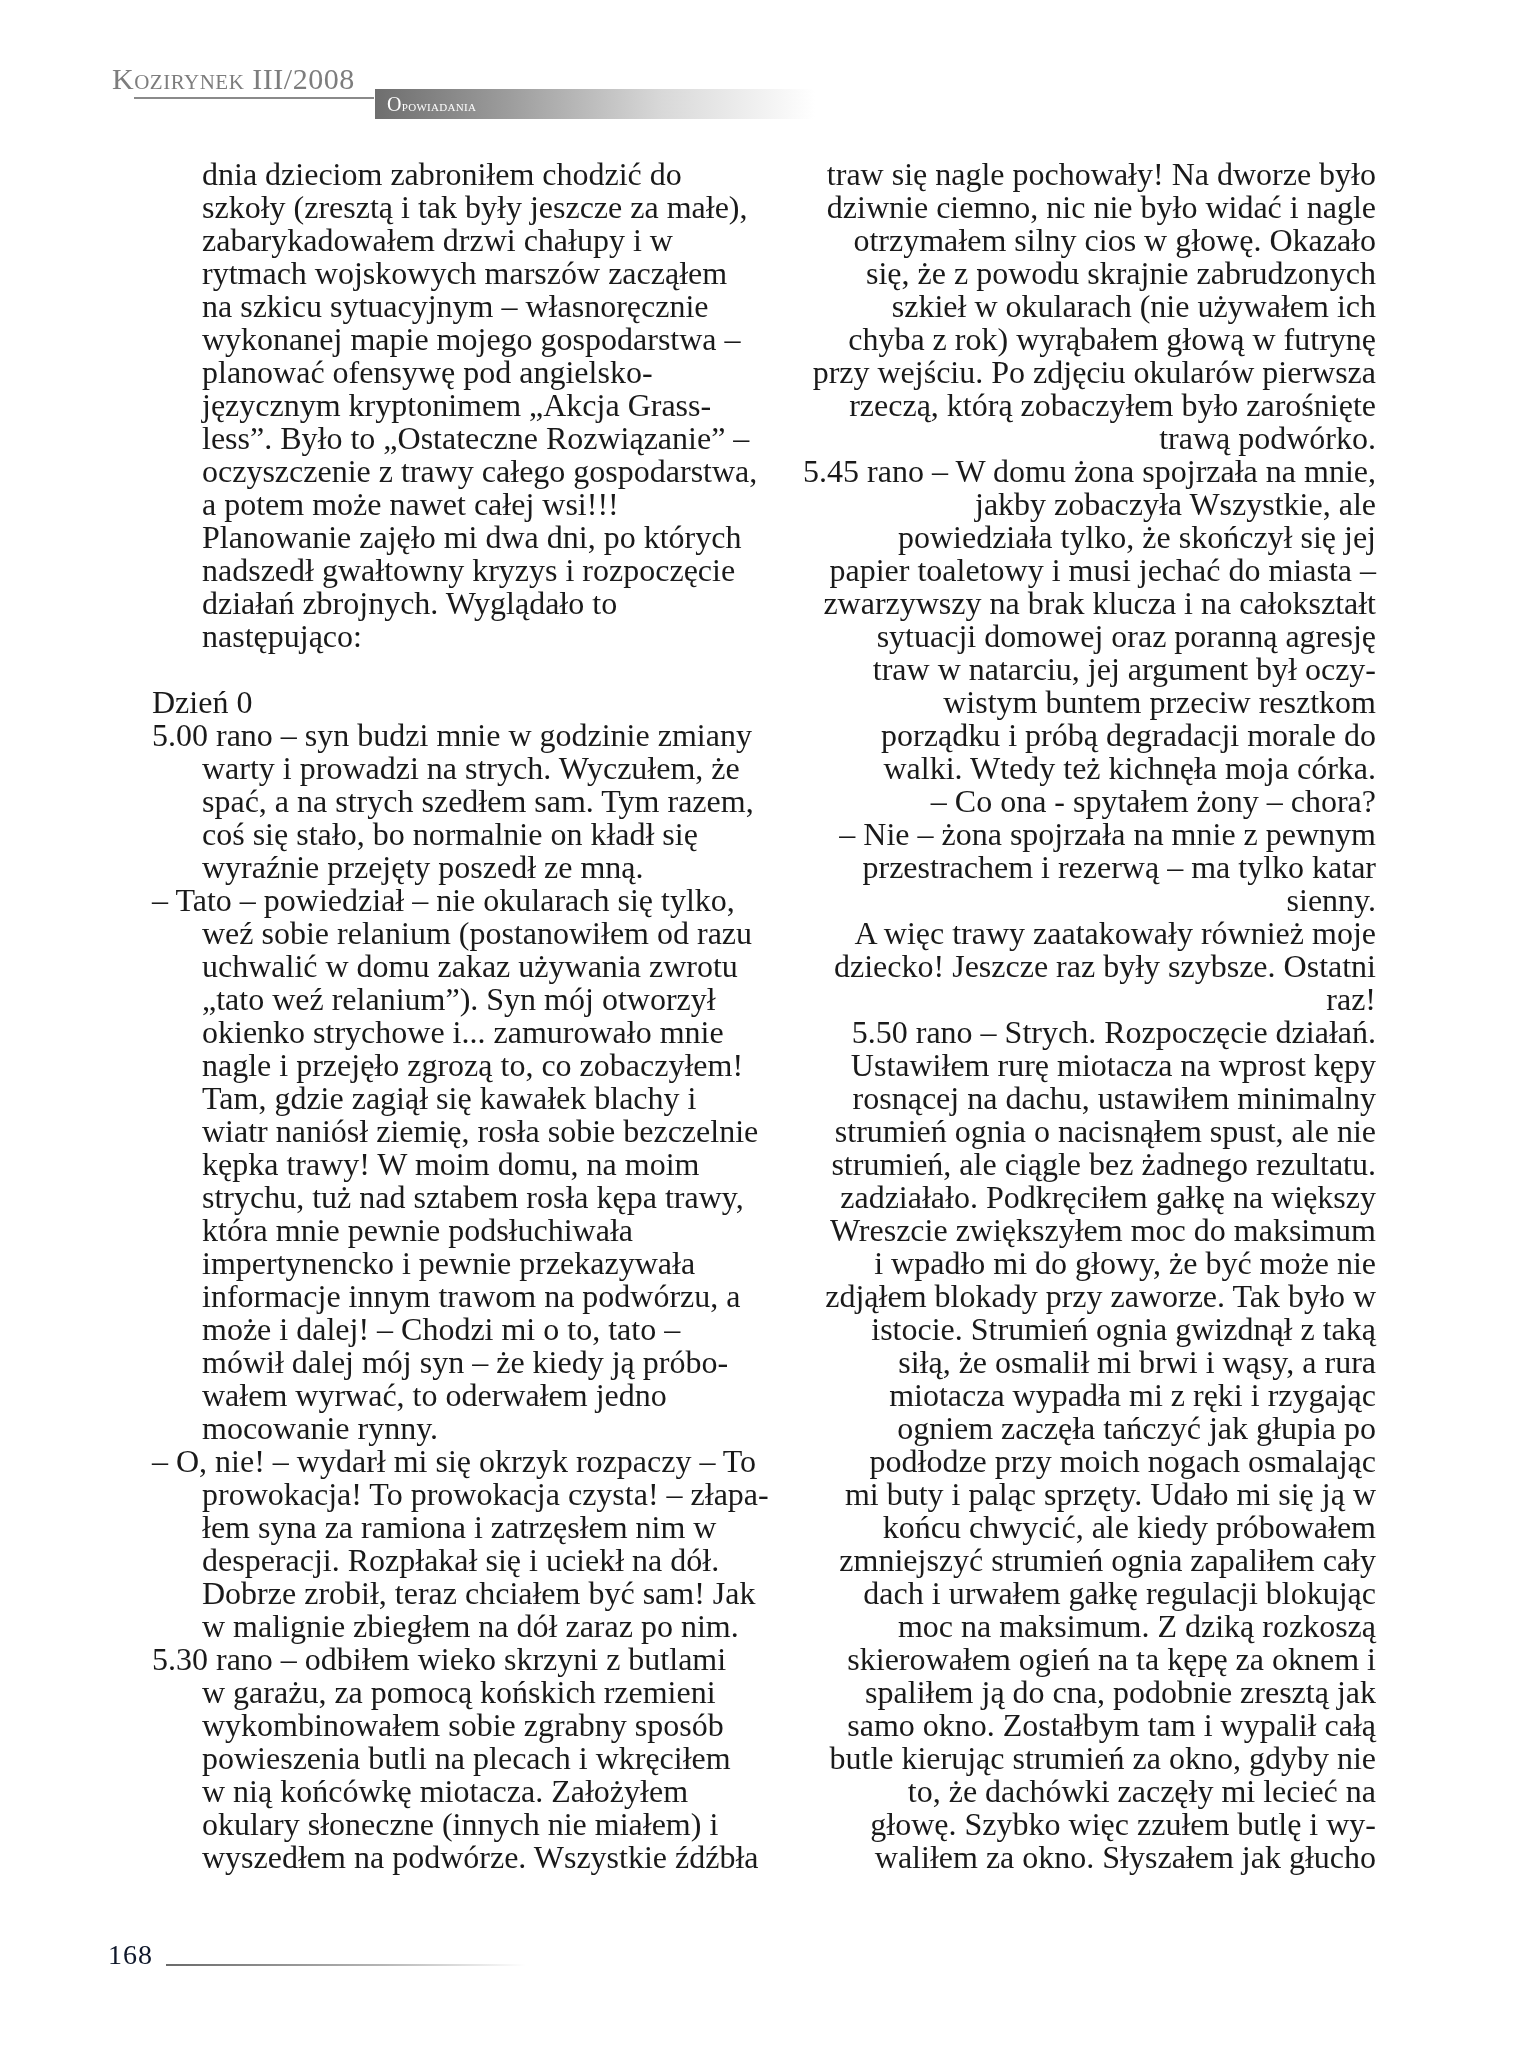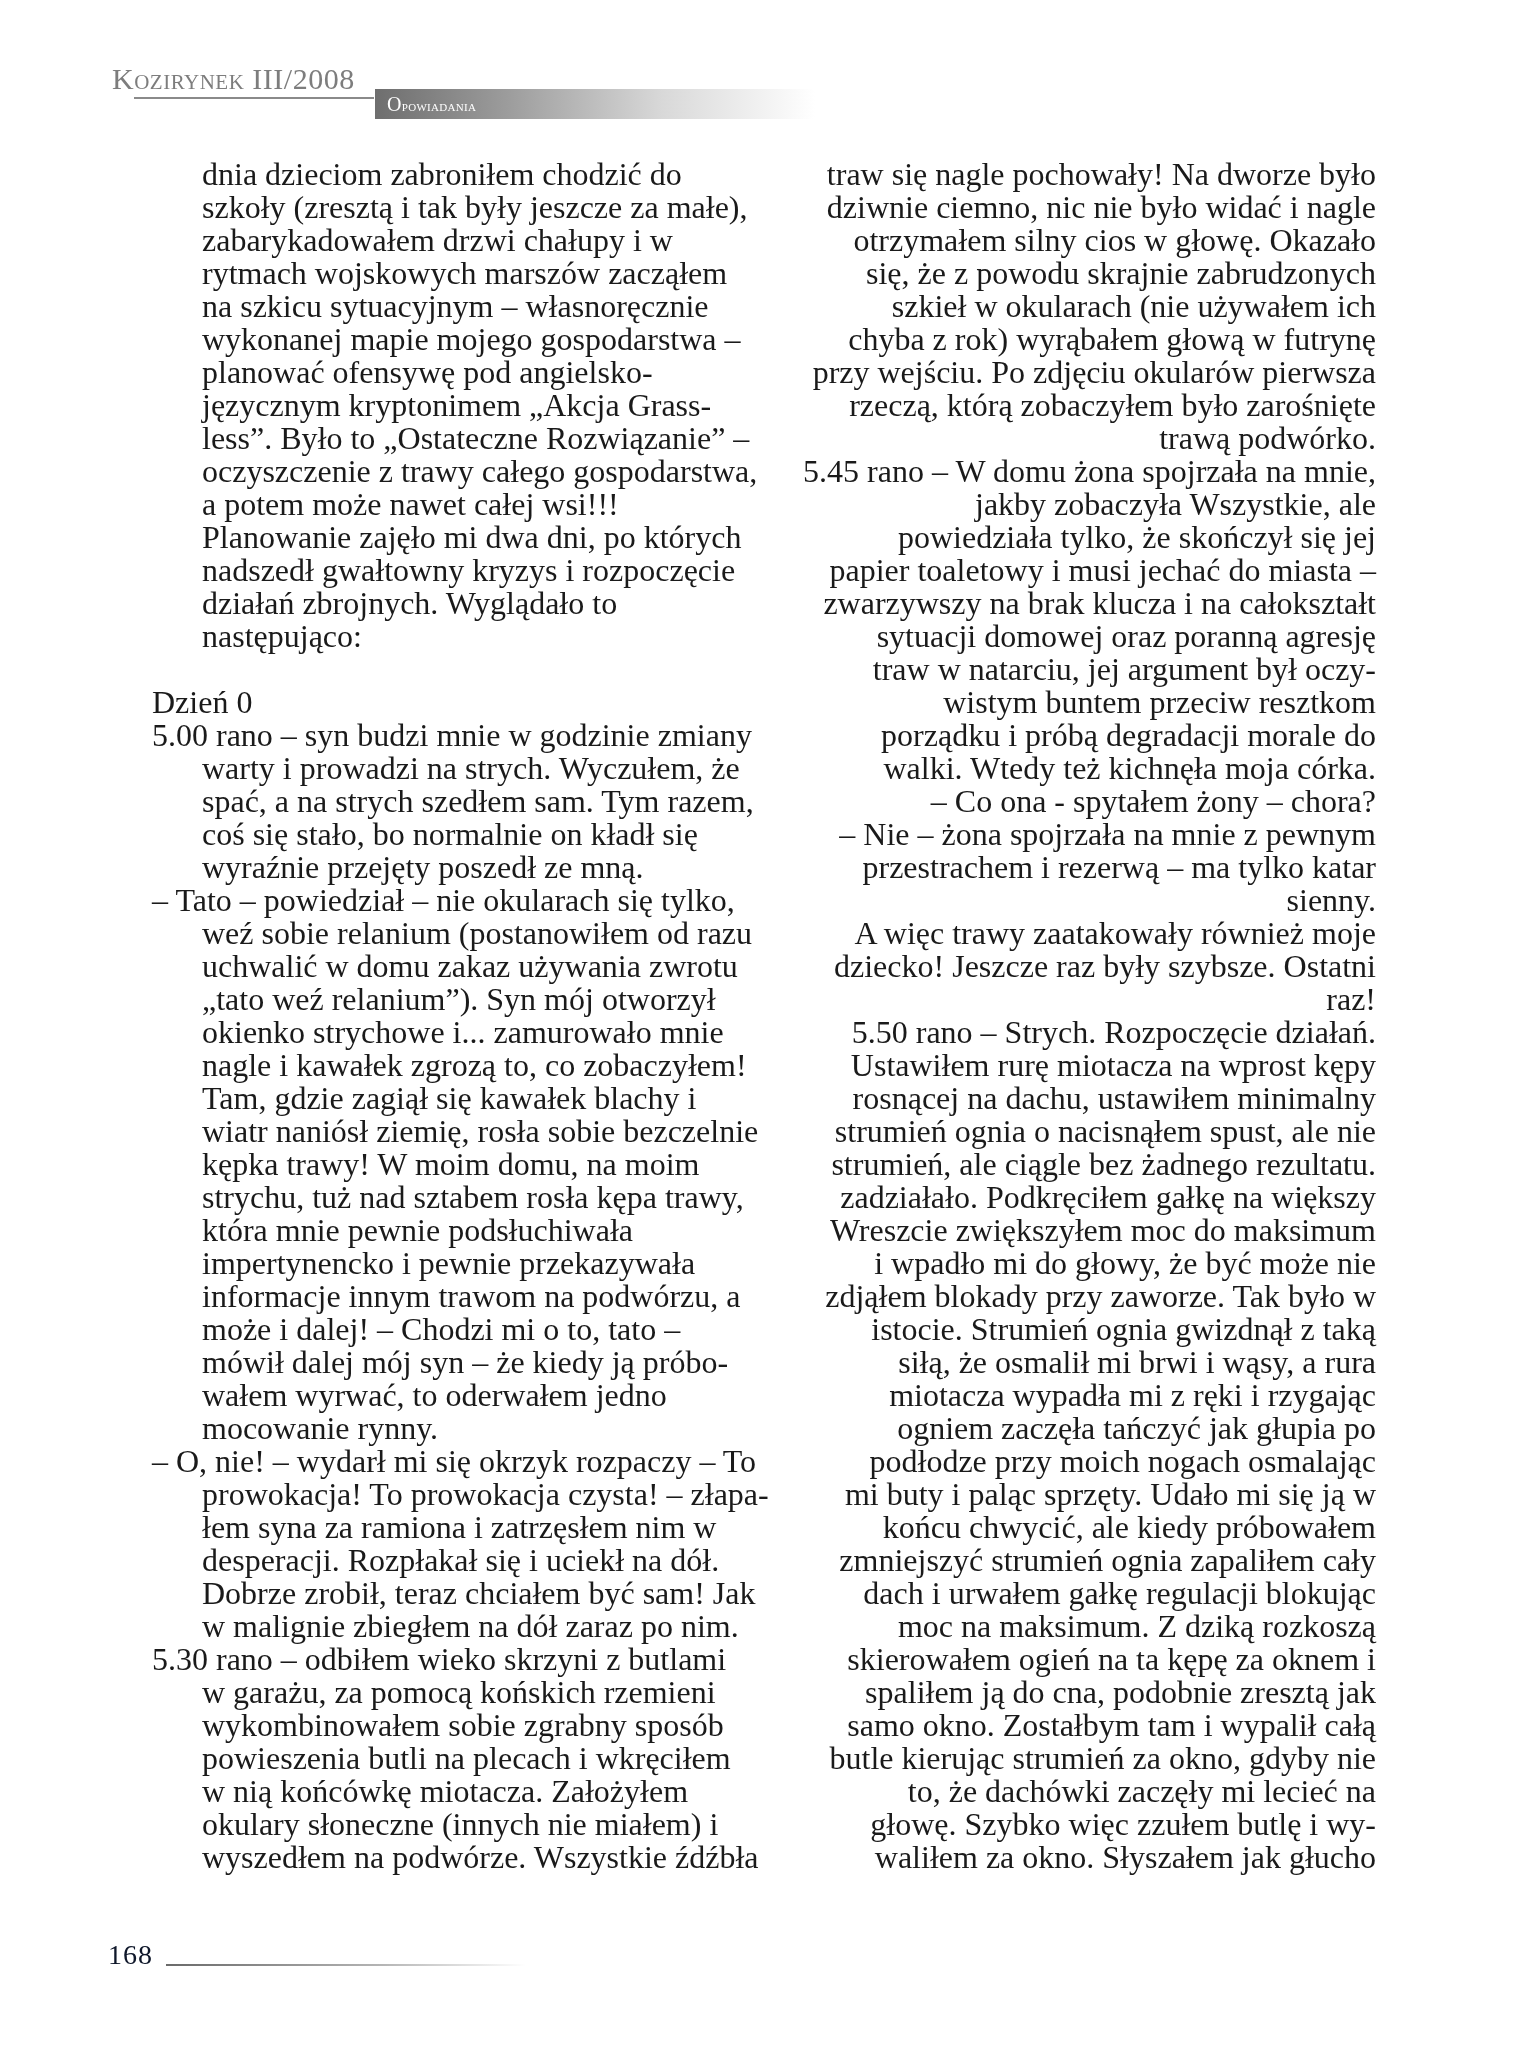--- a/index.html
+++ b/index.html
@@ -61,21 +61,21 @@
     <div class="line hang">5.00 rano – syn budzi mnie w godzinie zmiany</div>
     <div class="line">warty i prowadzi na strych. Wyczułem, że</div>
     <div class="line">spać, a na strych szedłem sam. Tym razem,</div>
     <div class="line">coś się stało, bo normalnie on kładł się</div>
     <div class="line">wyraźnie przejęty poszedł ze mną.</div>
     <div class="line hang">– Tato – powiedział – nie okularach się tylko,</div>
     <div class="line">weź sobie relanium (postanowiłem od razu</div>
     <div class="line">uchwalić w domu zakaz używania zwrotu</div>
     <div class="line">„tato weź relanium”). Syn mój otworzył</div>
     <div class="line">okienko strychowe i... zamurowało mnie</div>
-    <div class="line">nagle i kawałek zgrozą to, co zobaczyłem!</div>
+    <div class="line">nagle i przejęło zgrozą to, co zobaczyłem!</div>
     <div class="line">Tam, gdzie zagiął się kawałek blachy i</div>
     <div class="line">wiatr naniósł ziemię, rosła sobie bezczelnie</div>
     <div class="line">kępka trawy! W moim domu, na moim</div>
     <div class="line">strychu, tuż nad sztabem rosła kępa trawy,</div>
     <div class="line">która mnie pewnie podsłuchiwała</div>
     <div class="line">impertynencko i pewnie przekazywała</div>
     <div class="line">informacje innym trawom na podwórzu, a</div>
     <div class="line">może i dalej! – Chodzi mi o to, tato –</div>
     <div class="line">mówił dalej mój syn – że kiedy ją próbo-</div>
     <div class="line">wałem wyrwać, to oderwałem jedno</div>

